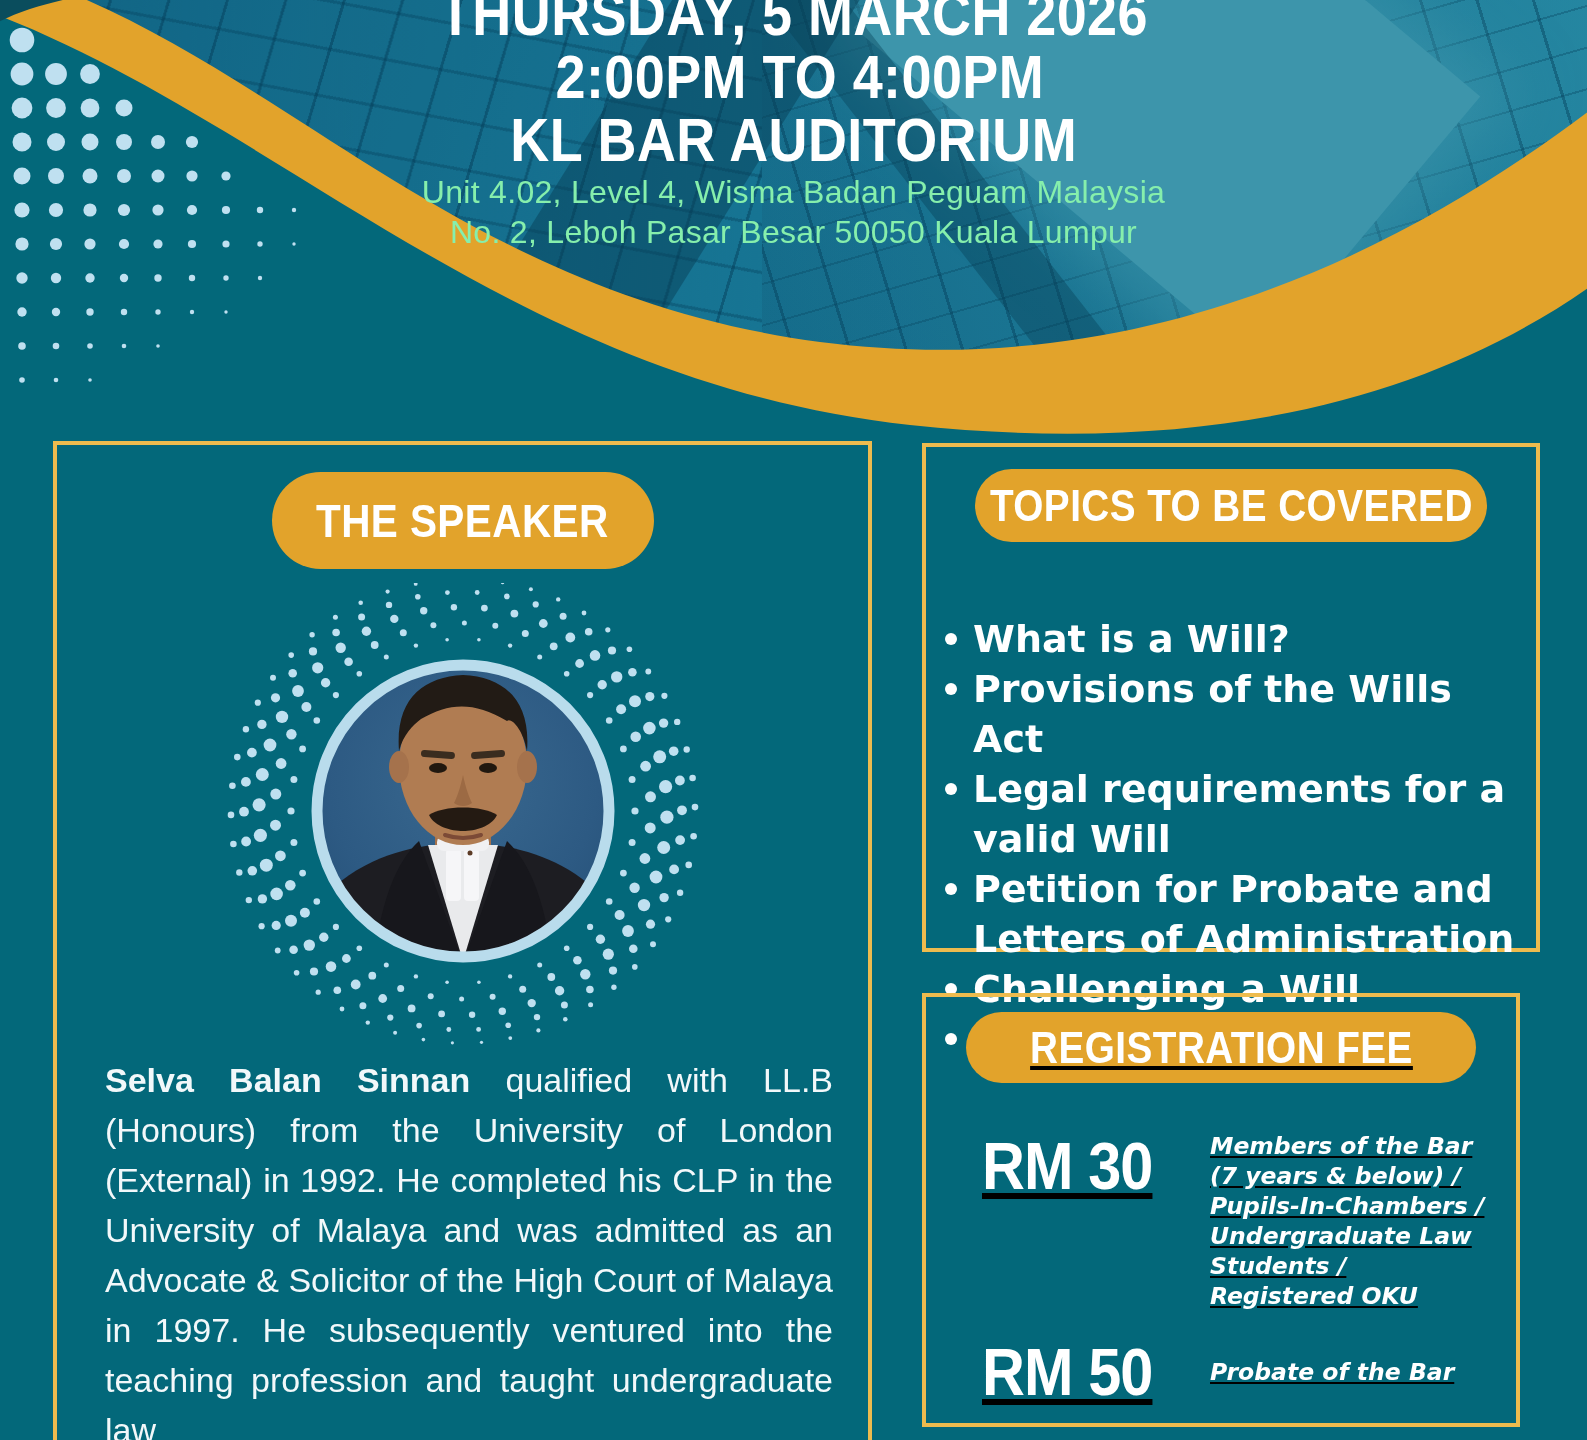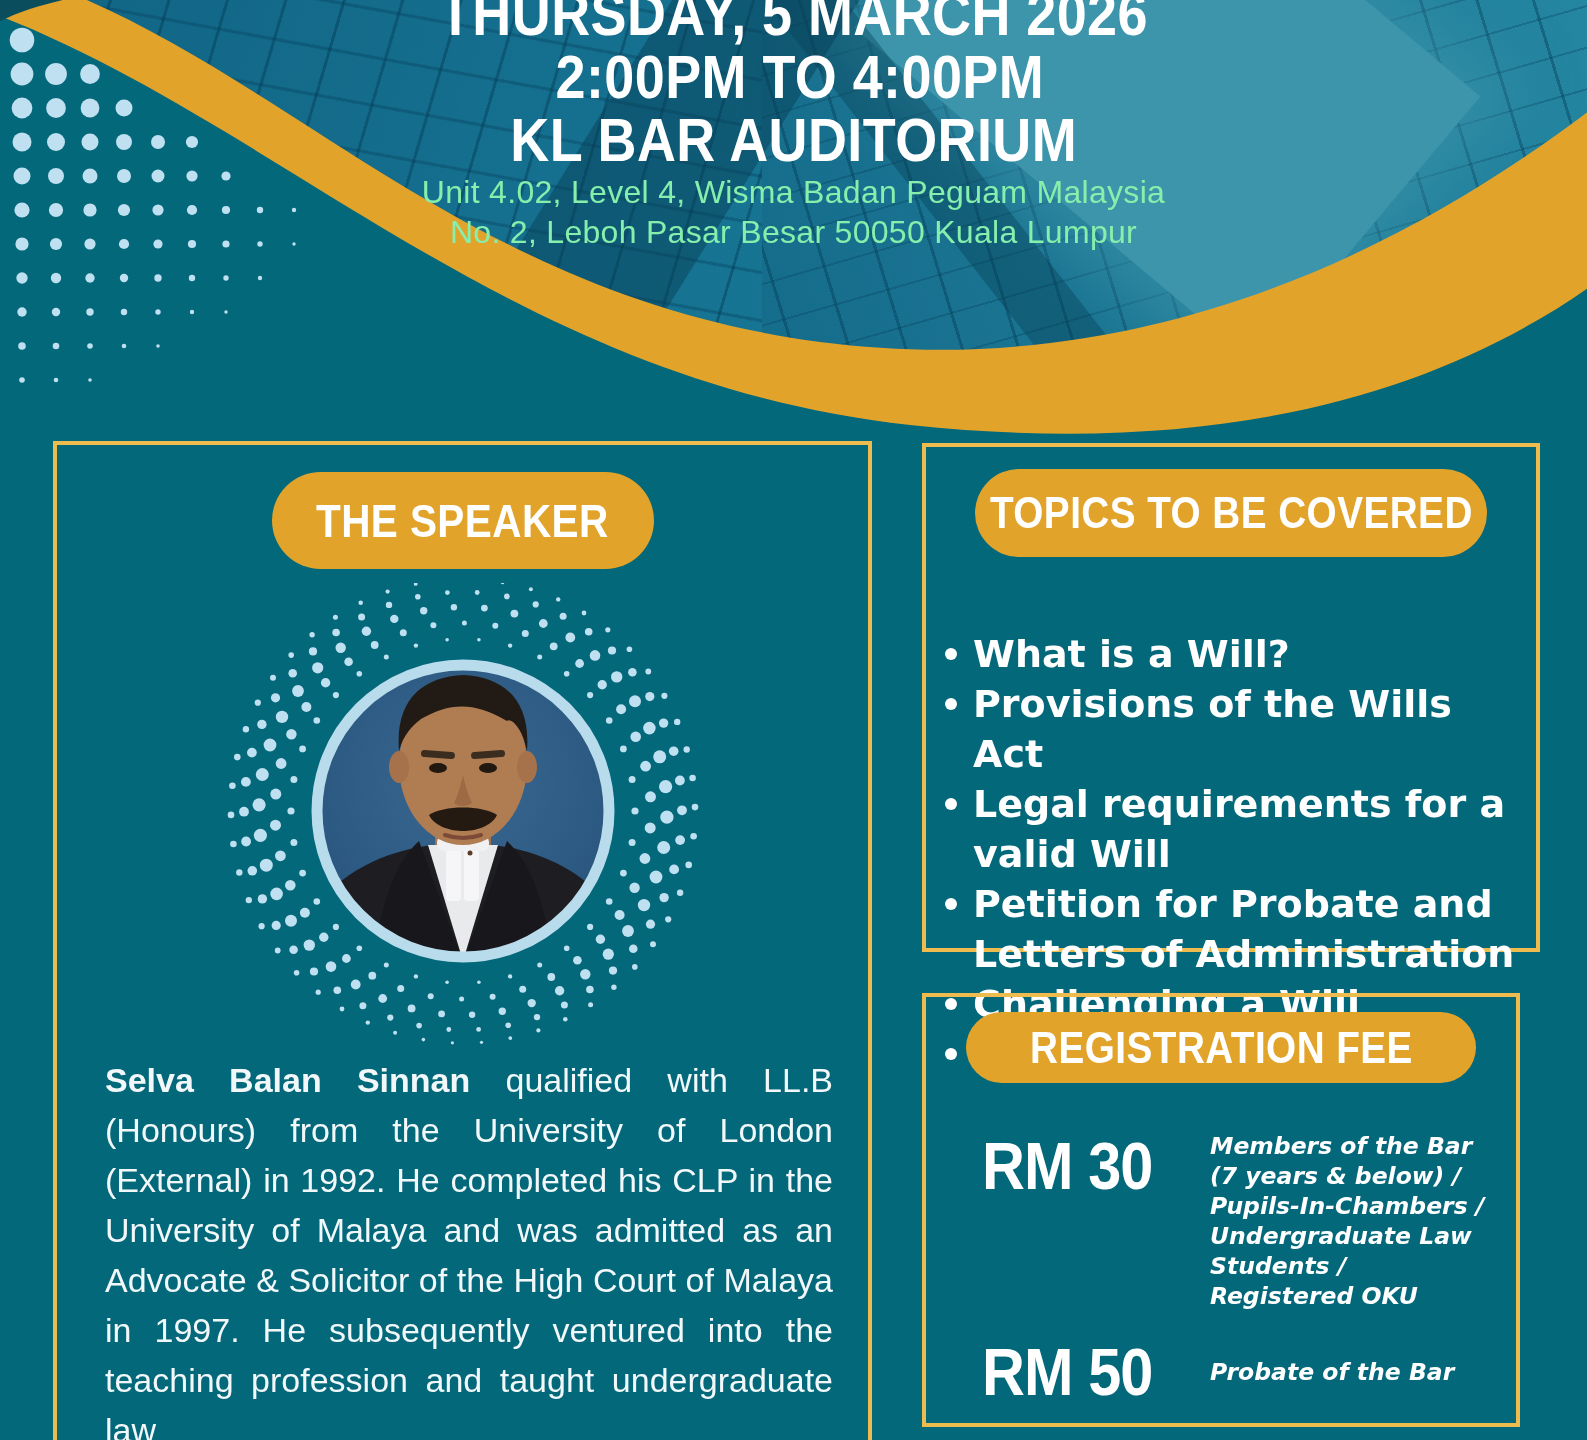--- a/index.html
+++ b/index.html
@@ -36,27 +36,27 @@
   .title-line > span{display:inline-block;transform:scaleX(.87);transform-origin:center;}
   .t1{margin-top:-22px;}
   .t2{margin-top:-8px;padding-left:12px;}
   .t3{margin-top:-8px;}
   .addr-line{font-weight:400;font-size:32px;line-height:40px;letter-spacing:.3px;color:#86efac;}
   .a1{margin-top:-3px;}
   
   .box{position:absolute;border:4px solid #EDBB4E;box-sizing:border-box;}
   .box-speaker{left:53px;top:441px;width:819px;height:1080px;}
   .box-topics{left:922px;top:443px;width:618px;height:509px;}
-  .box-fees{left:922px;top:993px;width:598px;height:434px;}
+  .box-fees{left:922px;top:993px;width:598px;height:434px;text-decoration:underline;}
   
   .pill{background:#E2A32B;border-radius:70px;color:#fff;display:flex;align-items:center;justify-content:center;}
   .pill-label{display:inline-block;font-weight:800;font-size:44px;letter-spacing:.5px;transform:scaleX(.88);white-space:nowrap;}
   .pill-speaker{width:382px;height:97px;margin:27px auto 7px;}
   .pill-speaker .pill-label{font-size:46px;}
-  .pill-topics{width:512px;height:88px;margin:22px auto 0;}
+  .pill-topics{width:512px;height:73px;margin:22px auto 0;}
   .pill-fees{width:510px;height:71px;margin:15px auto 0;}
   
   .ornament{position:relative;width:480px;height:462px;margin:14px auto 0;}
   .ornament svg{position:absolute;left:0;top:0;}
   
   .bio{margin:10px 35px 0 48px;color:#f2f8fa;font-size:34px;line-height:50px;text-align:justify;}
   .bio b{font-weight:700;}
   
   .topics-list{list-style:none;margin:72px 20px 0 0;padding:0 0 0 47px;color:#fff;}
   .topics-list li{position:relative;font-family:"DejaVu Sans","Liberation Sans",sans-serif;

